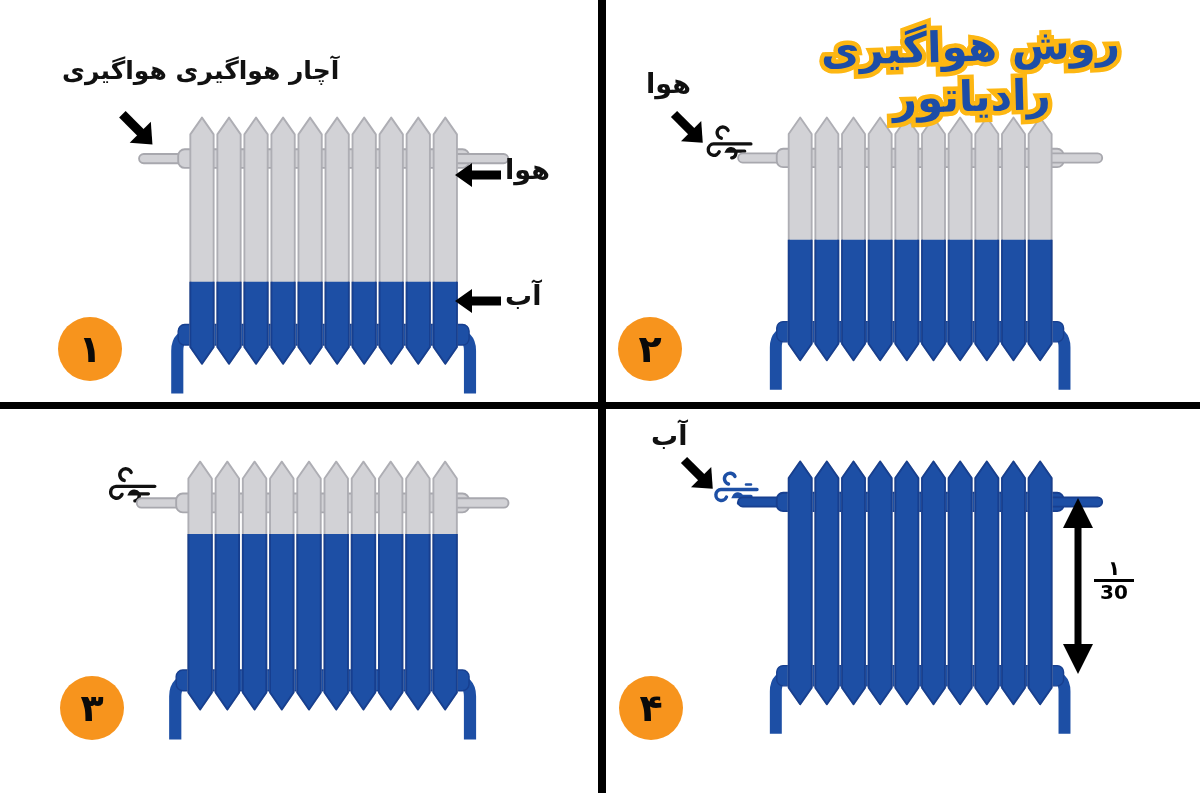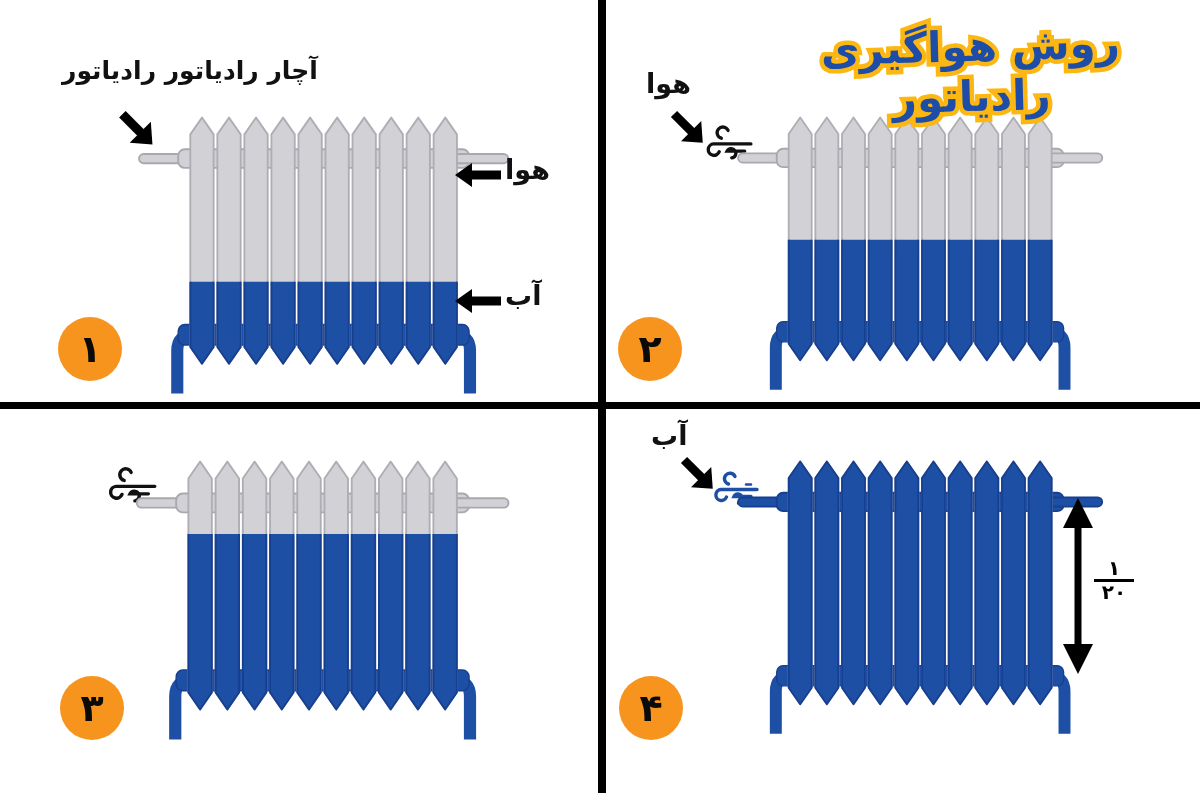--- a/index.html
+++ b/index.html
@@ -99,21 +99,21 @@
   </defs>
 </svg>
 
 <div id="stage">
 
   <div id="divider-v" class="divider"></div>
   <div id="divider-h" class="divider"></div>
 
   <div id="main-title" class="fa">روش هواگیری رادیاتور</div>
 
-  <div class="plabel fa" id="p1-tool-label">آچار رادیاتور رادیاتور</div>
+  <div class="plabel fa" id="p1-tool-label">آچار هواگیری هواگیری</div>
 
   <svg class="abs" style="left:114px;top:106px" width="46" height="46" viewBox="0 0 40 40">
     <use href="#diag-arrow-glyph" fill="#000"></use>
   </svg>
 
   <svg class="abs" style="left:120px;top:112px" width="411" height="289" viewBox="0 0 440 310">
     <defs>
         <clipPath id="clip1">
           <rect x="0" width="440" height="310" y="182"></rect>
         </clipPath>
@@ -220,20 +220,20 @@
   </svg>
 
   <svg class="abs" style="left:1060px;top:498px" width="36" height="176" viewBox="0 0 36 176">
     <rect x="14.5" y="22" width="7" height="132" fill="#000"></rect>
     <polygon points="18,0 3,30 33,30" fill="#000"></polygon>
     <polygon points="18,176 3,146 33,146" fill="#000"></polygon>
   </svg>
 
   <div class="fraction">
     <span class="num fa">۱</span>
-    <span class="den fa">۲۰</span>
+    <span class="den fa">30</span>
   </div>
 
   <div class="badge" id="badge-4">
     <span class="fa">۴</span>
   </div>
 
 </div>
 
 </body></html>

